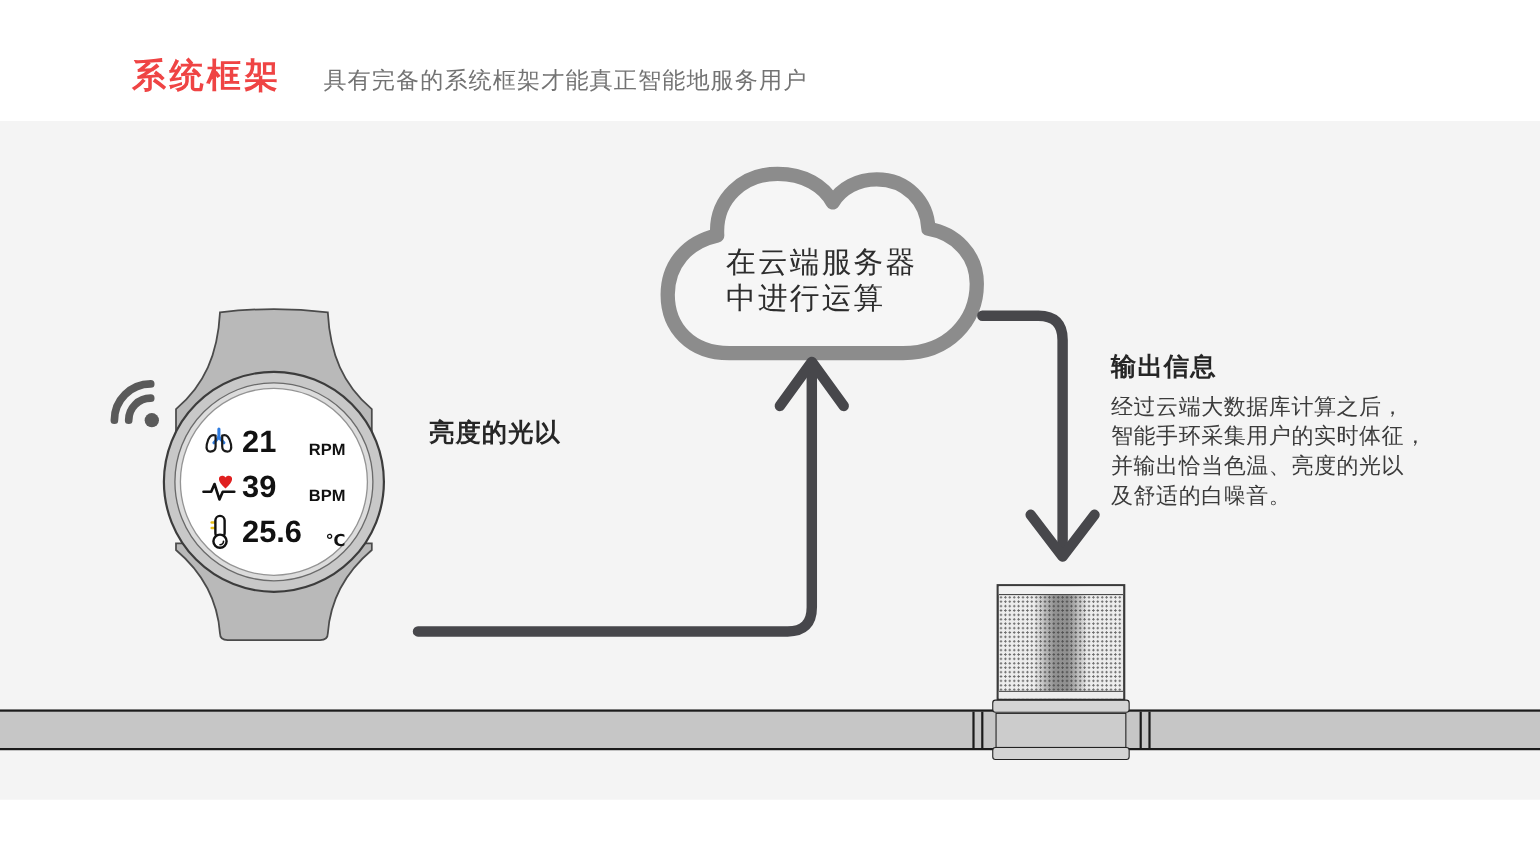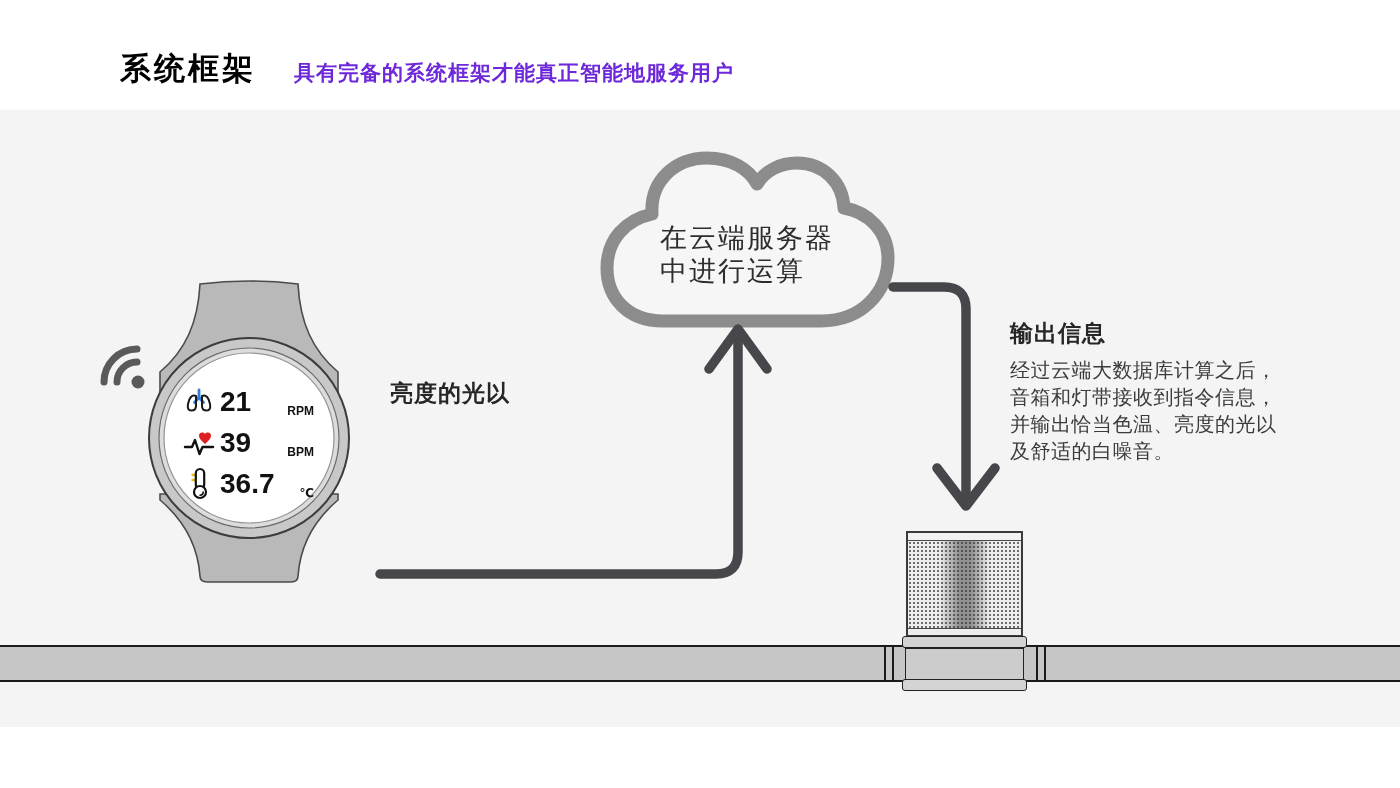--- a/index.html
+++ b/index.html
@@ -2,22 +2,22 @@
 <html><head>
 <meta charset="utf-8">
 <style>
   html,body{margin:0;padding:0;background:#fff;}
   .stage{
     position:relative;width:1400px;height:788px;overflow:hidden;background:#ffffff;
     font-family:"Liberation Sans","DejaVu Sans",sans-serif;color:#2e2e2e;
   }
   
   .header{position:absolute;left:120px;top:48px;display:flex;align-items:flex-end;gap:38px;}
-  .title{font-size:31px;font-weight:bold;letter-spacing:3px;color:#000000;line-height:42px;margin:0;}
-  .subtitle{font-size:21px;font-weight:700;color:#6d28d9;letter-spacing:1px;padding-bottom:3px;}
+  .title{font-size:31px;font-weight:bold;letter-spacing:3px;color:#ef4444;line-height:42px;margin:0;}
+  .subtitle{font-size:21px;font-weight:400;color:#737373;letter-spacing:1px;padding-bottom:3px;}
   
   .panel{position:absolute;left:0;top:110px;width:1400px;height:617px;background:#f4f4f4;}
   .rail{position:absolute;left:0;top:645px;width:1400px;height:37px;background:#c6c6c6;
         border-top:2px solid #1b1b1b;border-bottom:2px solid #1b1b1b;box-sizing:border-box;z-index:2;}
   .joint{position:absolute;top:0;width:2px;height:33px;background:#1b1b1b;}
   
   .speaker{position:absolute;left:0;top:0;z-index:3;}
   .sp-mesh{position:absolute;left:906px;top:531px;width:117px;height:106px;box-sizing:border-box;
      border:2px solid #3a3a3a;background-color:#ededed;
      background-image:
@@ -39,21 +39,21 @@
   .info{position:absolute;z-index:5;}
   .info-heading{font-size:23px;font-weight:bold;color:#262626;margin:12px 0 8px 0;letter-spacing:1px;}
   .info-body{font-size:20px;line-height:27px;color:#3b3b3b;white-space:pre-line;letter-spacing:0.5px;}
   .info.input{left:390px;top:366px;width:360px;}
   .info.output{left:1010px;top:306px;width:360px;}
   
   .metrics{position:absolute;left:182px;top:377px;width:132px;z-index:6;}
   .metric-row{display:flex;align-items:flex-end;height:41px;width:132px;}
   .metric-icon{width:38px;flex:0 0 38px;display:flex;align-items:center;}
   .metric-value{font-size:28px;font-weight:600;color:#111;letter-spacing:0;}
-  .metric-unit{margin-left:auto;font-size:12px;font-weight:700;color:#111;}
+  .metric-unit{margin-left:auto;font-size:15px;font-weight:700;color:#111;}
 </style>
 </head>
 <body>
 
 <div class="stage">
 
   <div class="header">
     <h1 class="title">系统框架</h1>
     <div class="subtitle">具有完备的系统框架才能真正智能地服务用户</div>
   </div>
@@ -118,21 +118,21 @@
   <div class="cloud-label">在云端服务器
 中进行运算</div>
 
   <div class="info input">
     <h2 class="info-heading">亮度的光以</h2>
   </div>
 
   <div class="info output">
     <h2 class="info-heading">输出信息</h2>
     <div class="info-body">经过云端大数据库计算之后，
-音箱和灯带接收到指令信息，
+智能手环采集用户的实时体征，
 并输出恰当色温、亮度的光以
 及舒适的白噪音。</div>
   </div>
 
   <div class="metrics">
 
     <div class="metric-row">
       <span class="metric-icon">
         <svg width="34" height="34" viewBox="0 0 34 34">
           <g fill="none" stroke="#2f7ce0" stroke-width="2.8" stroke-linecap="round">
@@ -166,18 +166,18 @@
         <svg width="34" height="34" viewBox="0 0 34 34">
           <g stroke="#e8be17" stroke-width="2.4" stroke-linecap="round">
             <path d="M10.5 9 L14.5 9"></path>
               <path d="M10.5 14 L14.5 14"></path>
           </g>
           <rect x="13.8" y="3" width="8.4" height="20" rx="4.2" fill="#fff" stroke="#111" stroke-width="2.2"></rect>
           <circle cx="18" cy="26" r="6" fill="#fff" stroke="#111" stroke-width="2.2"></circle>
           <path d="M18 29.2 A 3.2 3.2 0 0 0 21.2 26" fill="none" stroke="#111" stroke-width="1.5" stroke-linecap="round"></path>
         </svg>
       </span>
-      <span class="metric-value">36.7</span>
+      <span class="metric-value">25.6</span>
       <span class="metric-unit">℃</span>
     </div>
 
   </div>
 </div>
 
 </body></html>

